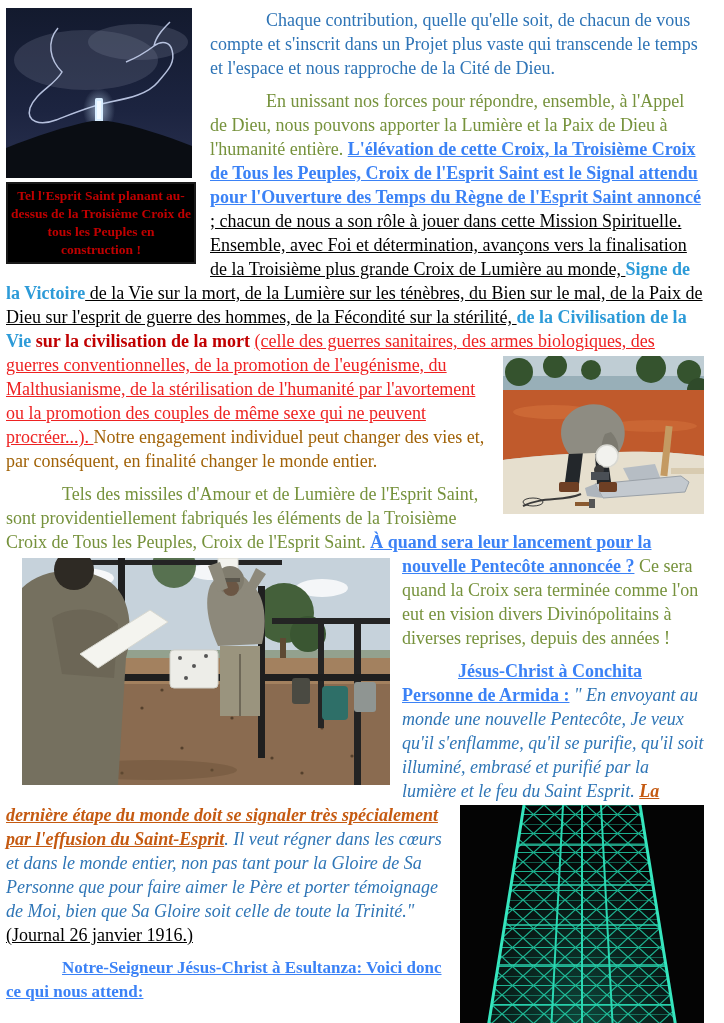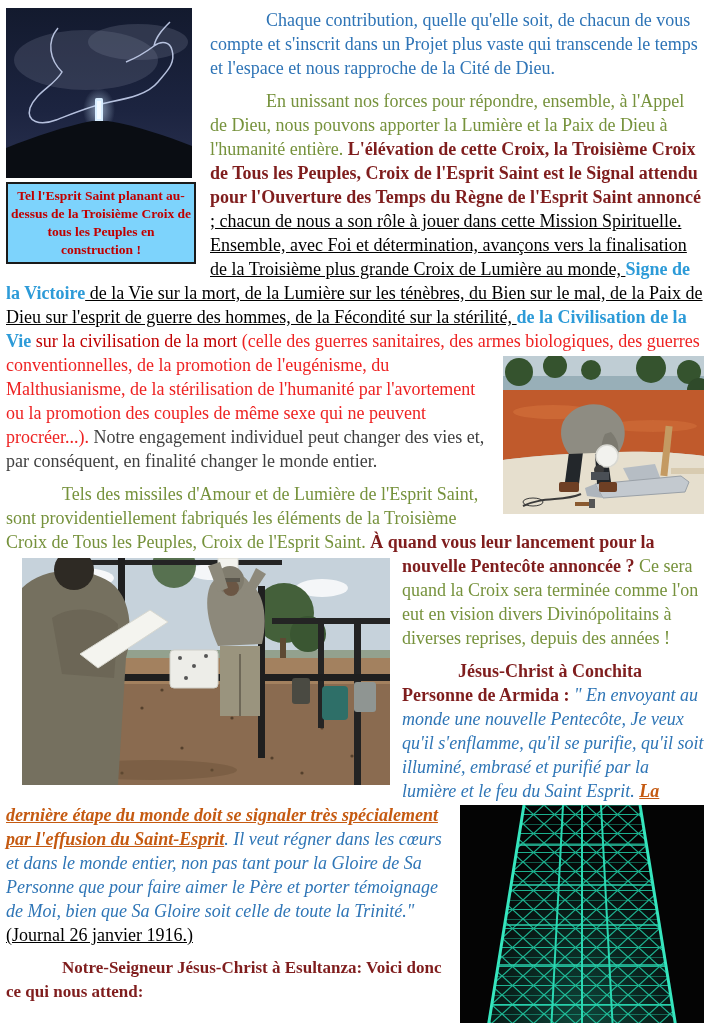--- a/index.html
+++ b/index.html
@@ -14,35 +14,35 @@
     font-size:18px;line-height:24px;color:#000;
   }
   .para{margin:0 12px 9px 0;}
   .indent{text-indent:56px;}
   figure{margin:0;padding:0;}
   svg{display:block;}
 
   
   .s-blue{color:#2E74B6;}
   .s-green{color:#76923C;}
-  .s-redbu{color:#7f1d1d;font-weight:bold;}
+  .s-redbu{color:#3b82f6;font-weight:bold;text-decoration:underline;}
   .s-black{color:#000000;text-decoration:underline;}
   .s-cyanb{color:#2D9BD8;font-weight:bold;}
-  .s-cyan{color:#404040;}
-  .s-maroonb{color:#C00000;font-weight:normal;}
-  .s-red{color:#EE2222;}
+  .s-cyan{color:#a16207;}
+  .s-maroonb{color:#C00000;font-weight:bold;}
+  .s-red{color:#EE2222;text-decoration:underline;}
   .s-bluei{color:#2E75B6;font-style:italic;}
   .s-orangebiu{color:#C55A11;font-weight:bold;font-style:italic;text-decoration:underline;}
   .s-purpleb{color:#7030A0;font-weight:bold;font-family:"Liberation Sans",sans-serif;font-size:15.5px;}
   .p6{font-size:17px;}
 
   
   .fig-night{float:left;width:190px;margin:0 14px 6px 0;}
   .night-caption{
-    border:2px solid #1a1a1a;background:#7dd3fc;
+    border:2px solid #1a1a1a;background:#000000;
     margin-top:4px;padding:3px 2px;
     text-align:center;color:#C00000;font-weight:bold;
     font-size:13.5px;line-height:18px;
   }
   .fig-worker{float:right;width:201px;margin:3px 0 4px 10px;}
   .fig-cross{float:left;width:368px;margin:4px 12px 6px 16px;}
   .fig-tower{float:right;width:244px;margin:2px 0 0 8px;}
 </style>
 </head>
 <body>
@@ -111,21 +111,21 @@
       <rect x="88" y="116" width="18" height="8" fill="#4A4F55"></rect>
       <path d="M20,150 C40,140 60,146 78,138" stroke="#3A3A3A" stroke-width="2" fill="none"></path>
       <ellipse cx="30" cy="146" rx="10" ry="4" stroke="#3A3A3A" fill="none"></ellipse>
       <rect x="72" y="146" width="16" height="4" fill="#8A5A30"></rect>
       <rect x="86" y="143" width="6" height="9" fill="#555555"></rect>
     </svg>
       </figure><span><span class="s-red">guerres conventionnelles, de la promotion de l'eugénisme, du Malthusianisme, de la stérilisation de l'humanité par l'avortement ou la promotion des couples de même sexe qui ne peuvent procréer...). </span><span class="s-cyan">Notre engagement individuel peut changer des vies et, par conséquent, en finalité changer le monde entier.</span></span>
   </div>
 
   <div class="para indent">
-    <span><span class="s-green">Tels des missiles d'Amour et de Lumière de l'Esprit Saint, sont providentiellement fabriqués les éléments de la Troisième Croix de Tous les Peuples, Croix de l'Esprit Saint. </span><span class="s-redbu">À quand vous leur </span></span><figure class="fig-cross">
+    <span><span class="s-green">Tels des missiles d'Amour et de Lumière de l'Esprit Saint, sont providentiellement fabriqués les éléments de la Troisième Croix de Tous les Peuples, Croix de l'Esprit Saint. </span><span class="s-redbu">À quand sera leur </span></span><figure class="fig-cross">
         <svg viewBox="0 0 368 227" width="368" height="227" aria-hidden="true">
       <rect width="368" height="227" fill="#C6D2DB"></rect>
       <ellipse cx="60" cy="20" rx="32" ry="10" fill="#FFFFFF" opacity="0.85"></ellipse>
       <ellipse cx="300" cy="30" rx="26" ry="9" fill="#FFFFFF" opacity="0.8"></ellipse>
       <ellipse cx="190" cy="14" rx="22" ry="8" fill="#FFFFFF" opacity="0.8"></ellipse>
       <rect y="92" width="368" height="14" fill="#7D8B6E" opacity="0.7"></rect>
       <circle cx="262" cy="55" r="30" fill="#44603A"></circle>
       <circle cx="286" cy="76" r="18" fill="#3A5632"></circle>
       <rect x="258" y="80" width="6" height="30" fill="#5E4A33"></rect>
       <circle cx="152" cy="8" r="22" fill="#4A6640" opacity="0.9"></circle>

